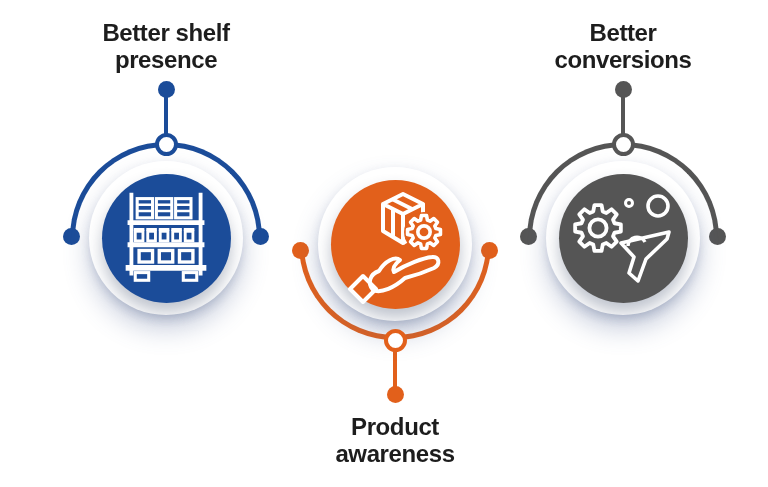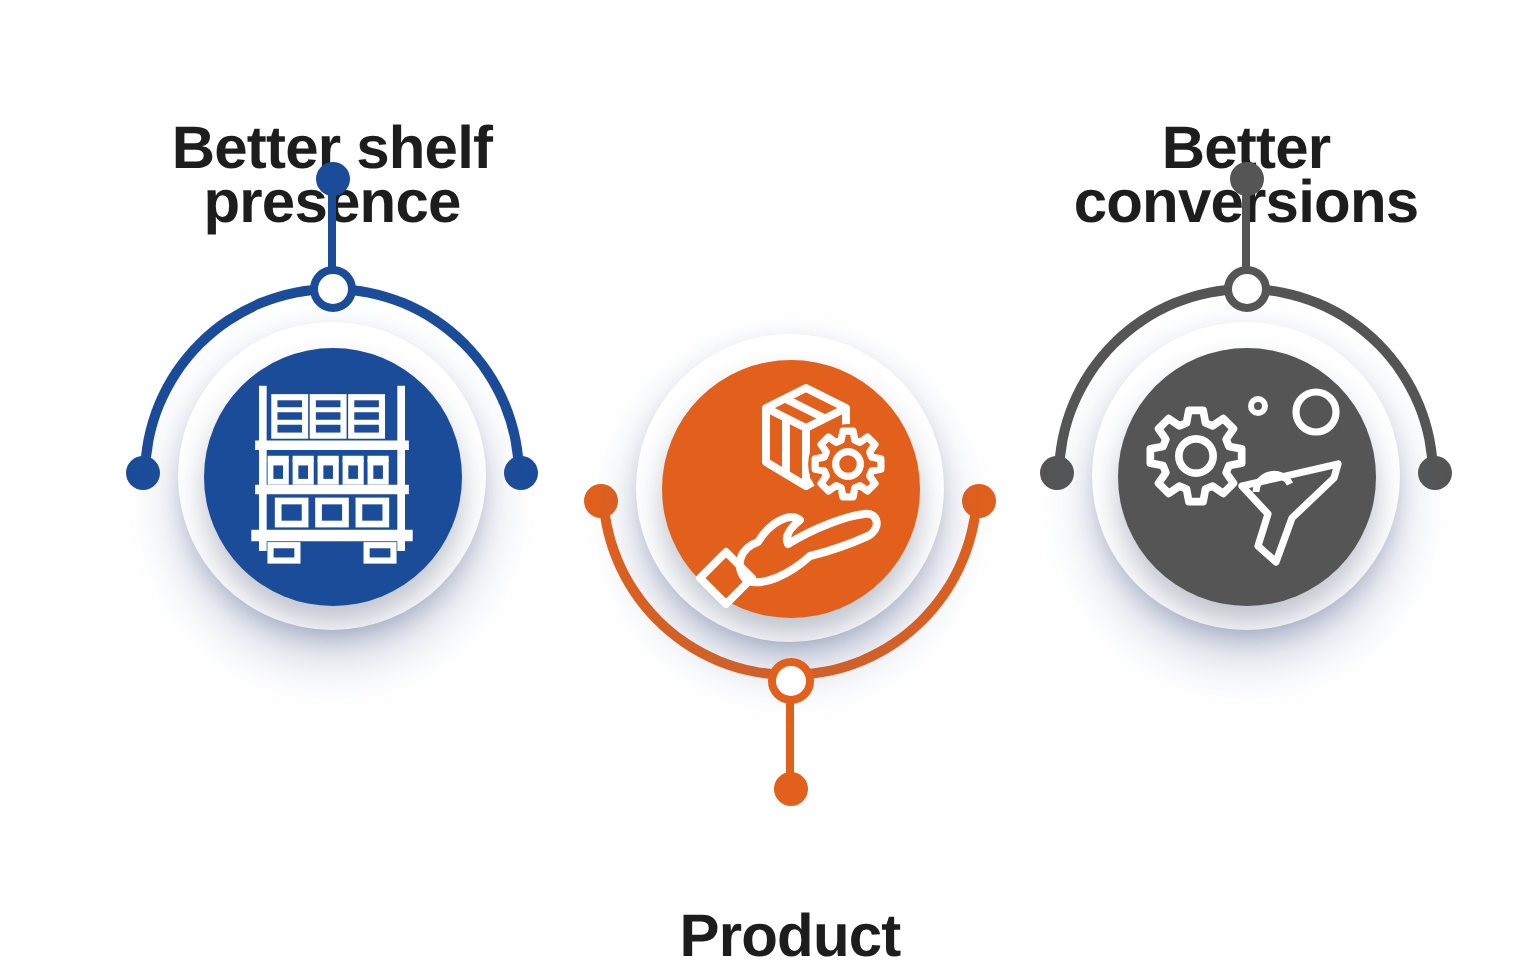--- a/index.html
+++ b/index.html
@@ -1,21 +1,21 @@
 <!DOCTYPE html>
 <html><head>
 <meta charset="utf-8">
 <style>
   html,body{margin:0;padding:0;background:#fff;}
   .canvas{position:relative;width:768px;height:487px;background:#ffffff;overflow:hidden;
           font-family:"Liberation Sans",sans-serif;}
   .node{position:absolute;width:220px;height:480px;}
   .label{position:absolute;left:0;width:220px;text-align:center;
-         font-weight:700;font-size:30px;line-height:26.5px;letter-spacing:-0.4px;
-         color:#1d1d1d;white-space:pre-line;margin-top:42px;}
+         font-weight:700;font-size:24px;line-height:26.5px;letter-spacing:-0.4px;
+         color:#1d1d1d;white-space:pre-line;}
   .dot{position:absolute;width:17px;height:17px;border-radius:50%;background:var(--accent);}
   .stem{position:absolute;width:4px;background:var(--accent);}
   .ring{position:absolute;width:23px;height:23px;box-sizing:border-box;border-radius:50%;
         border:4.5px solid var(--accent);background:#ffffff;}
   .arc{position:absolute;width:192px;height:96px;box-sizing:border-box;
        border:5px solid var(--accent);}
   .white-circle{position:absolute;width:154px;height:154px;border-radius:50%;background:#ffffff;
         box-shadow:0 14px 26px rgba(84,104,150,.32), 0 4px 10px rgba(84,104,150,.16);
         display:flex;align-items:center;justify-content:center;}
   .color-circle{width:129px;height:129px;border-radius:50%;background:var(--accent);
@@ -119,21 +119,21 @@
           </g>
           <g stroke-width="4" stroke-linejoin="round">
             <path d="M15 105 L28 92 L41 105 L28 118 Z"></path>
             <path d="M38 106 C32 99 35 90 44 87 C50 77 60 72 65 76 C60 80 57 84 59 88 C72 80 88 74 97 73 C104 72 106 80 99 84 C88 89 78 92 70 94 C60 103 46 110 38 106 Z"></path>
           </g>
         </svg>
       </div>
     </div>
     <span class="ring"></span>
     <div class="label">Product
-presence</div>
+awareness</div>
   </div>
 
   <div class="node up" style="left: 513px; top: 16px; --accent: #555555;">
     <div class="label">Better
 conversions</div>
     <span class="dot dot-far"></span>
     <span class="stem"></span>
     <span class="arc"></span>
     <span class="dot arc-dot-l"></span>
     <span class="dot arc-dot-r"></span>

